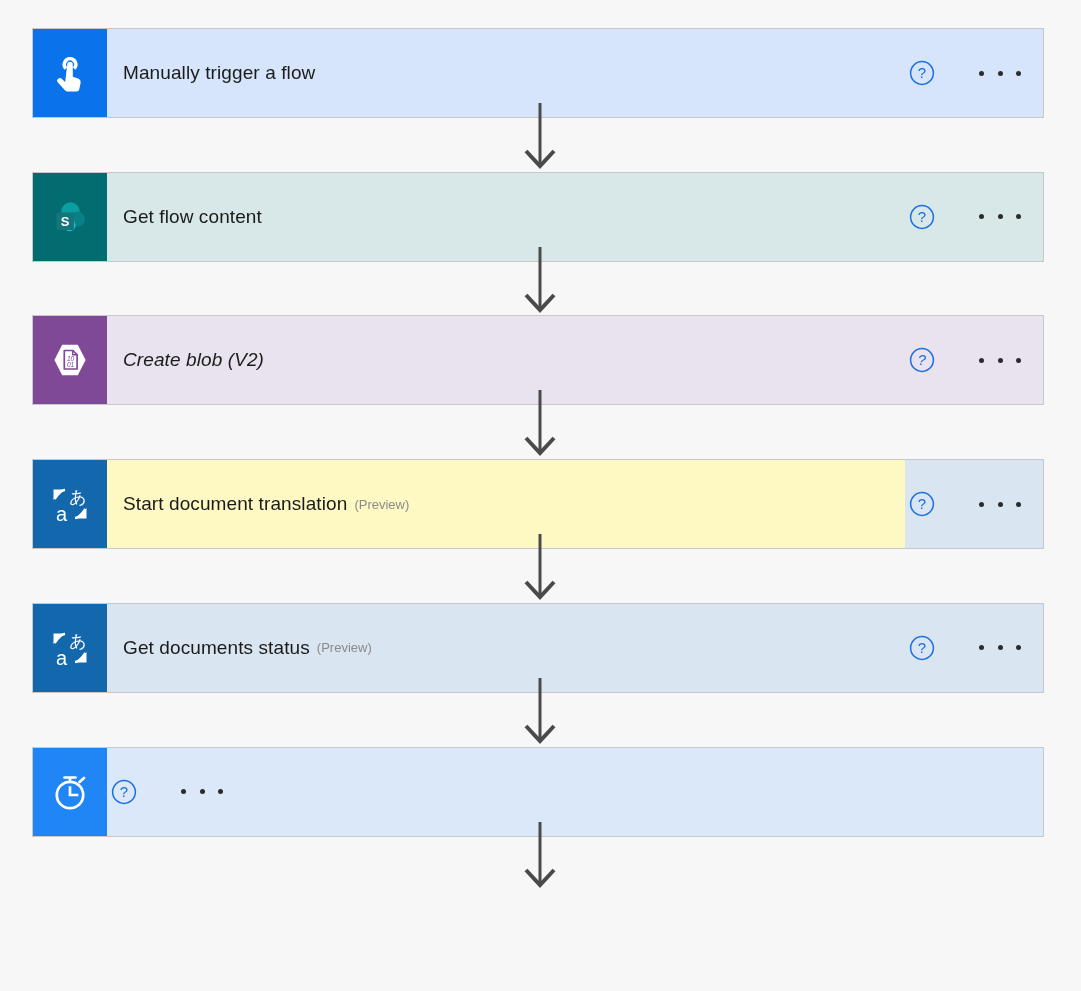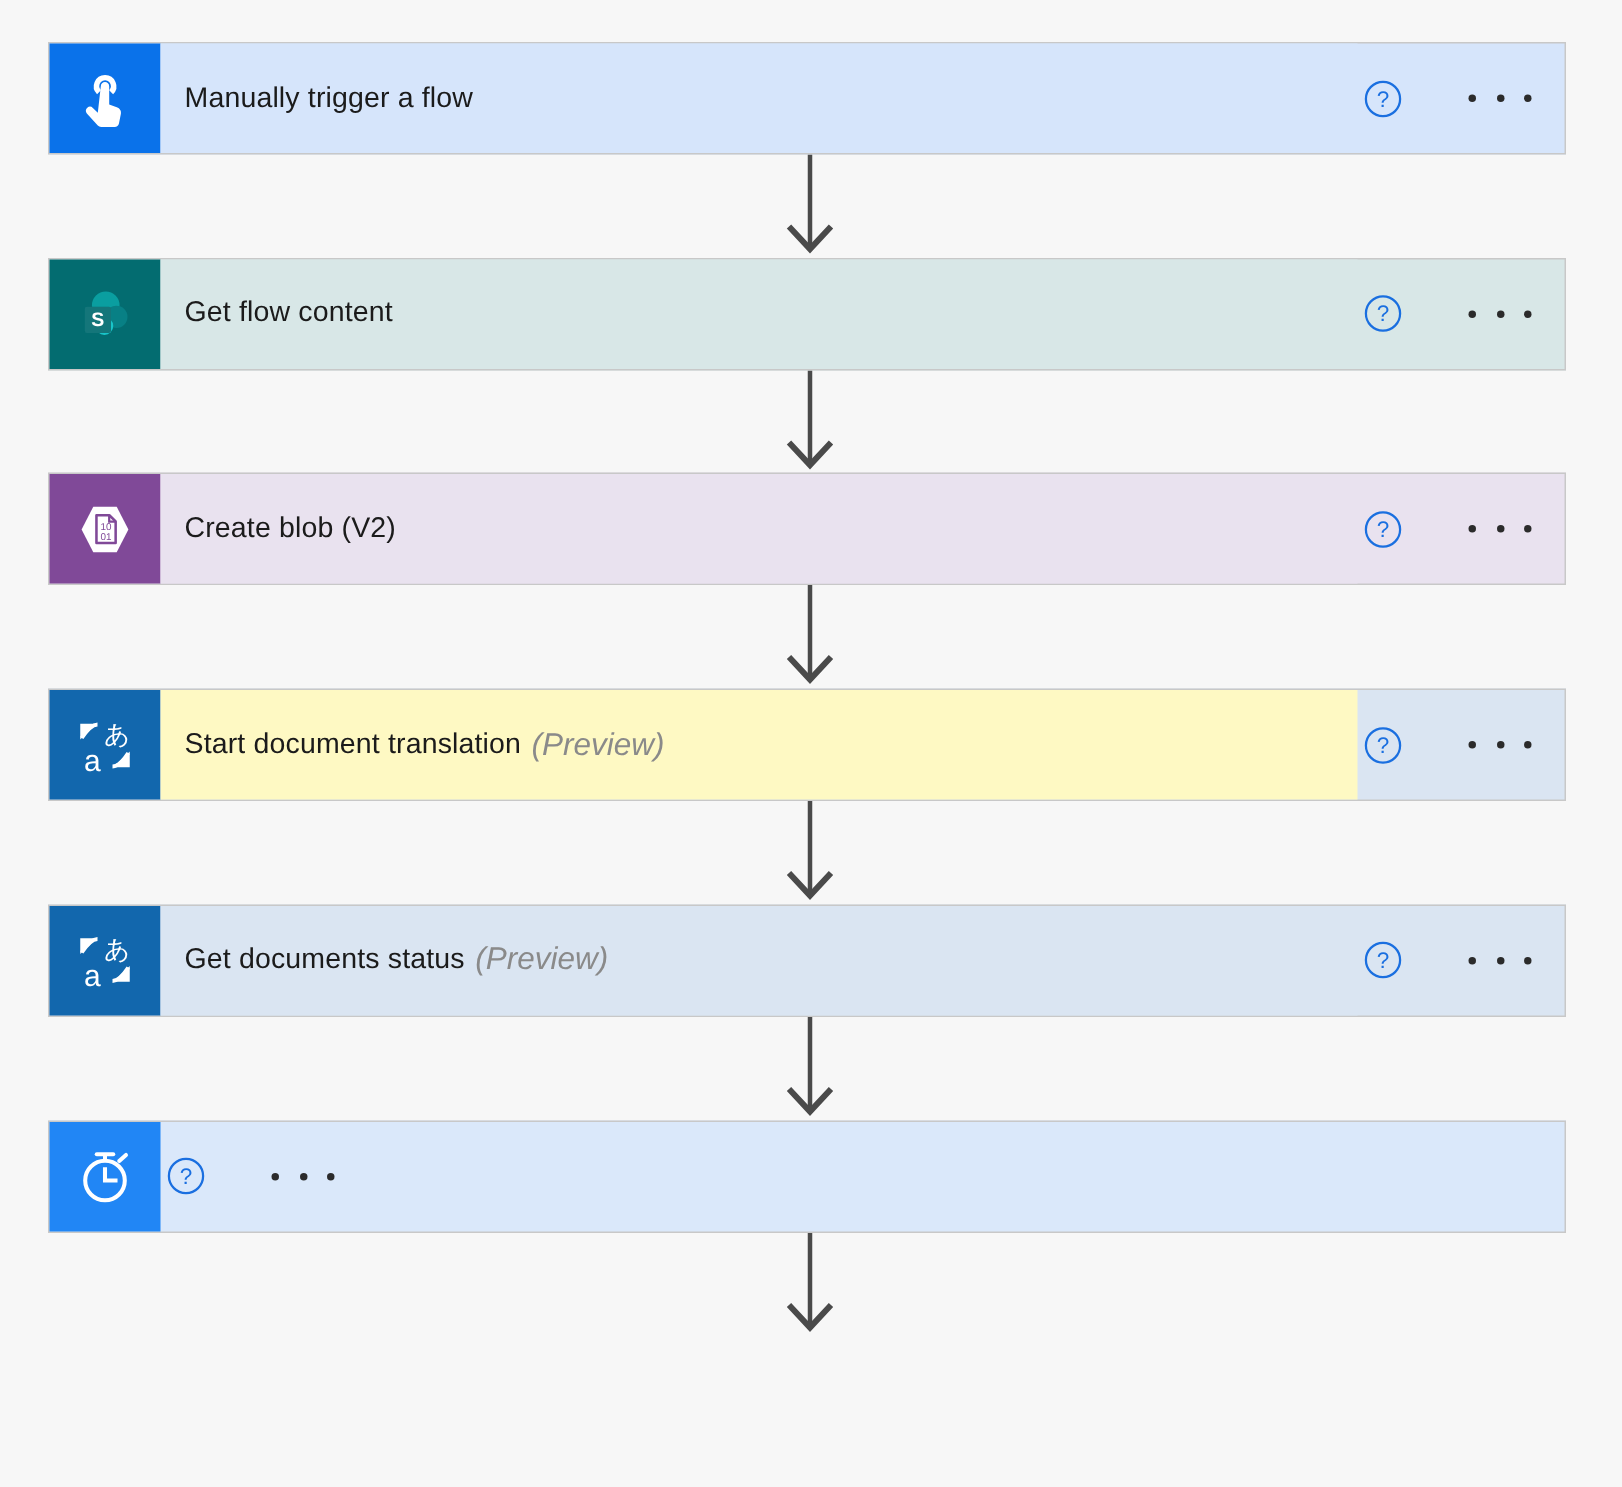--- a/index.html
+++ b/index.html
@@ -22,21 +22,21 @@
     top: 0;
     width: 1081px;
     height: 991px;
   }
 
   
   .step-card {
     position: absolute;
     left: 32px;
     width: 1012px;
-    height: 75px;
+    height: 90px;
     box-sizing: border-box;
     border: 1px solid #c8c8c8;
     display: flex;
     align-items: stretch;
     background: #dce9f8;
   }
 
   .step-icon-tile {
     width: 74px;
     flex: 0 0 74px;
@@ -59,25 +59,24 @@
   }
 
   .step-title {
     font-size: 19px;
     color: #1b1b1b;
     letter-spacing: 0.1px;
     white-space: nowrap;
   }
 
   .step-suffix {
-    font-size: 21px;
+    font-size: 13px;
     color: #8a8a8a;
     margin-left: 7px;
     white-space: nowrap;
-    font-style: italic;
   }
 
   .step-actions {
     flex: 0 0 auto;
     display: flex;
     align-items: center;
     padding-right: 20px;
   }
 
   .help-icon {
@@ -165,21 +164,21 @@
             <text x="14" y="19.2" text-anchor="middle" font-family="&quot;Liberation Sans&quot;, sans-serif" font-size="15" fill="#1a6fe0">?</text>
           </svg>
         </div>
         <div class="more-menu">
           <i style="background: rgb(43, 43, 43);"></i>
           <i style="background: rgb(43, 43, 43);"></i>
           <i style="background: rgb(43, 43, 43);"></i>
         </div>
       </div>
     </div>
-    <div class="step-card" style="top: 315.4px; background: rgb(233, 226, 239); border-color: rgb(200, 200, 200);">
+    <div class="step-card" style="top: 315.4px; background: rgb(233, 226, 239); border-color: rgb(200, 200, 200); font-style: italic;">
       <div class="step-icon-tile" style="background: rgb(128, 73, 152);">
         <svg width="44" height="44" viewBox="0 0 44 44">
           <path d="M14.2 6.8 h15.6 L37.6 22 l-7.8 15.2 H14.2 L6.4 22 Z" fill="#ffffff"></path>
           <path d="M16.3 12.5 h8.6 l4.2 4.1 v14.4 h-12.8 Z" fill="none" stroke="#804998" stroke-width="1.7" stroke-linejoin="round"></path>
           <path d="M24.8 12.5 v4.2 h4.3" fill="none" stroke="#804998" stroke-width="1.5"></path>
           <text x="22.6" y="22.6" text-anchor="middle" font-family="&quot;Liberation Sans&quot;, sans-serif" font-size="6.6" fill="#804998">10</text>
           <text x="22.6" y="29.2" text-anchor="middle" font-family="&quot;Liberation Sans&quot;, sans-serif" font-size="6.6" fill="#804998">01</text>
         </svg>
       </div>
       <div class="step-body" style="background: rgb(233, 226, 239);">

